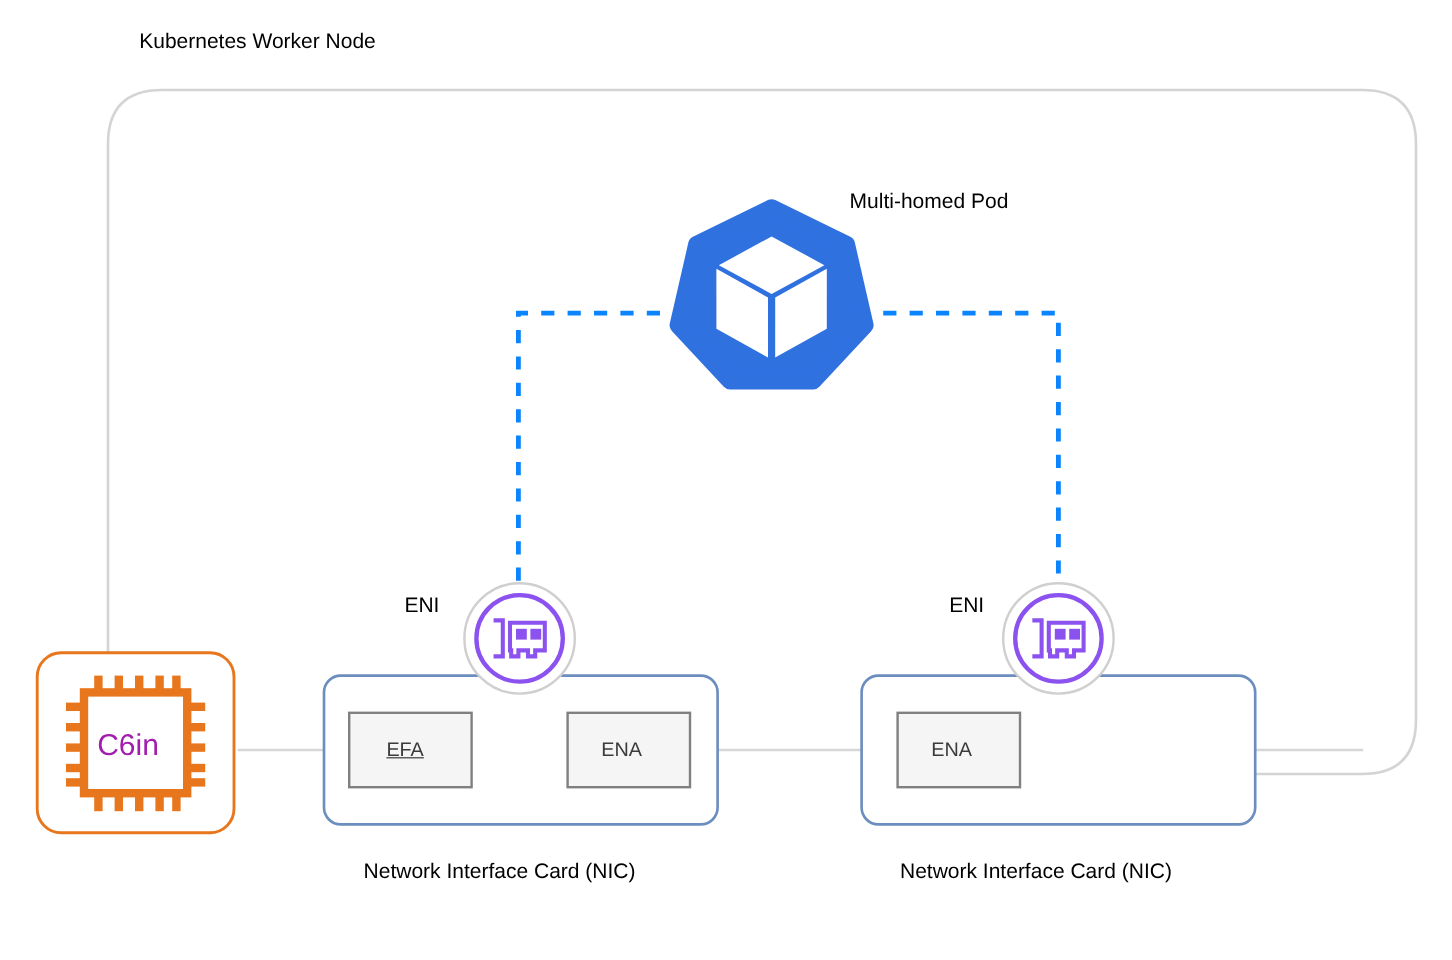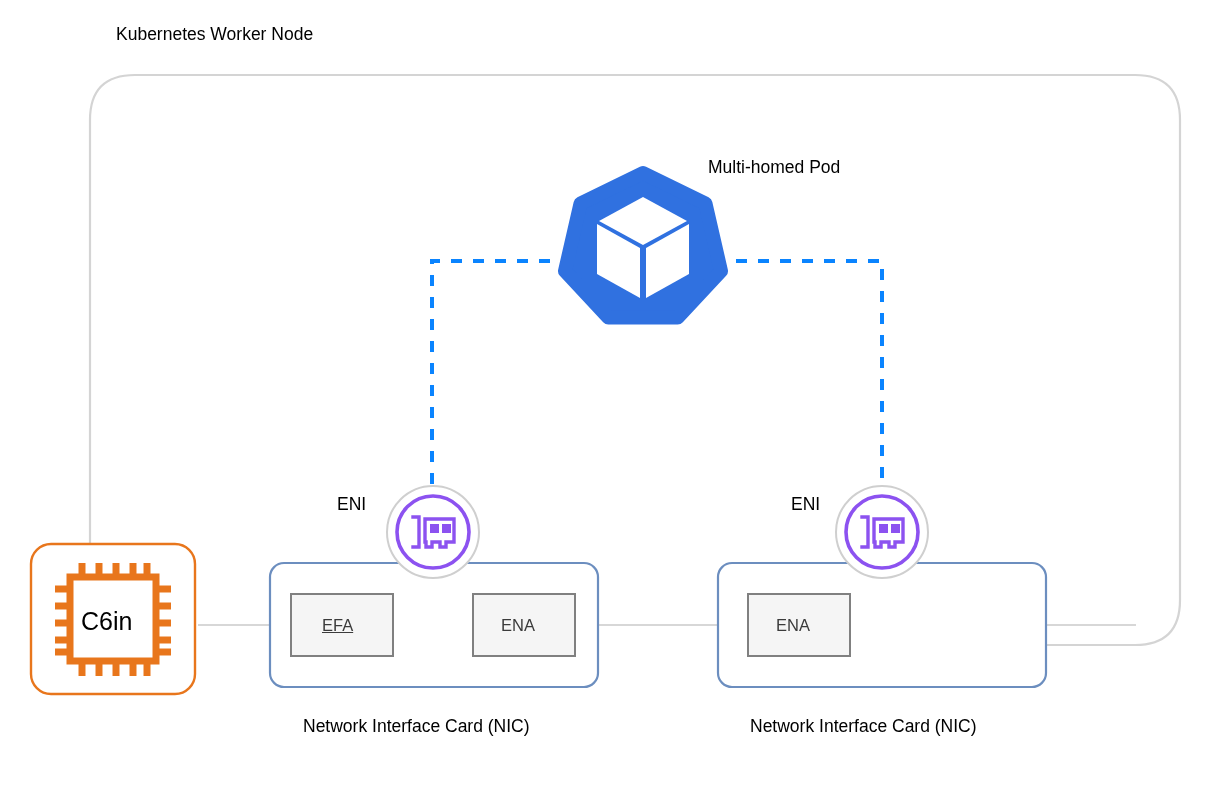--- a/index.html
+++ b/index.html
@@ -45,21 +45,21 @@
 
   .box-text {
     position: absolute;
     color: #3b3b3b;
     font-size: 16.5px;
     white-space: nowrap;
     font-family: "Liberation Sans", sans-serif;
   }
   .chip-text {
     position: absolute;
-    color: #000000;
+    color: #a21caf;
     font-size: 25px;
     white-space: nowrap;
     font-family: "Liberation Sans", sans-serif;
   }
 </style>
 </head>
 <body>
 
 <div id="canvas">
 

